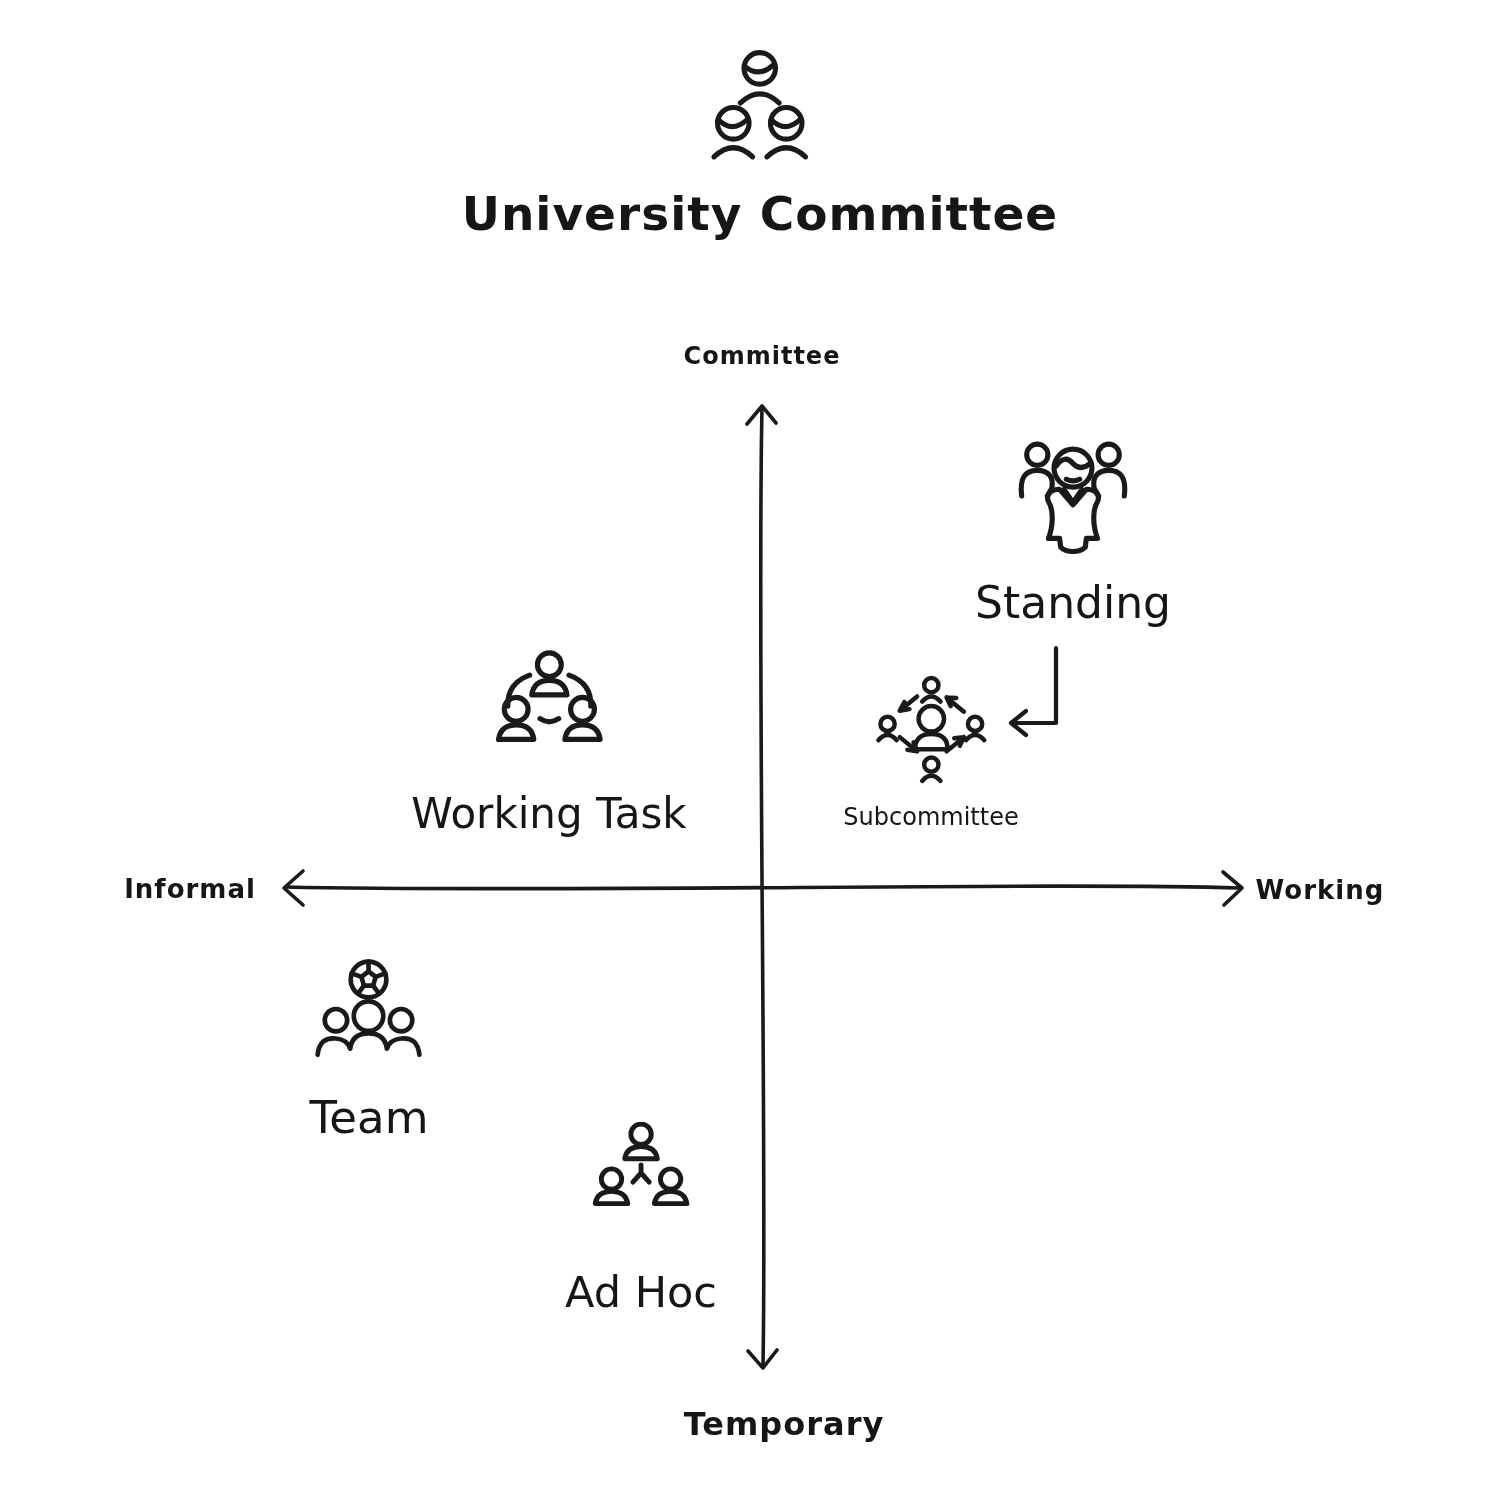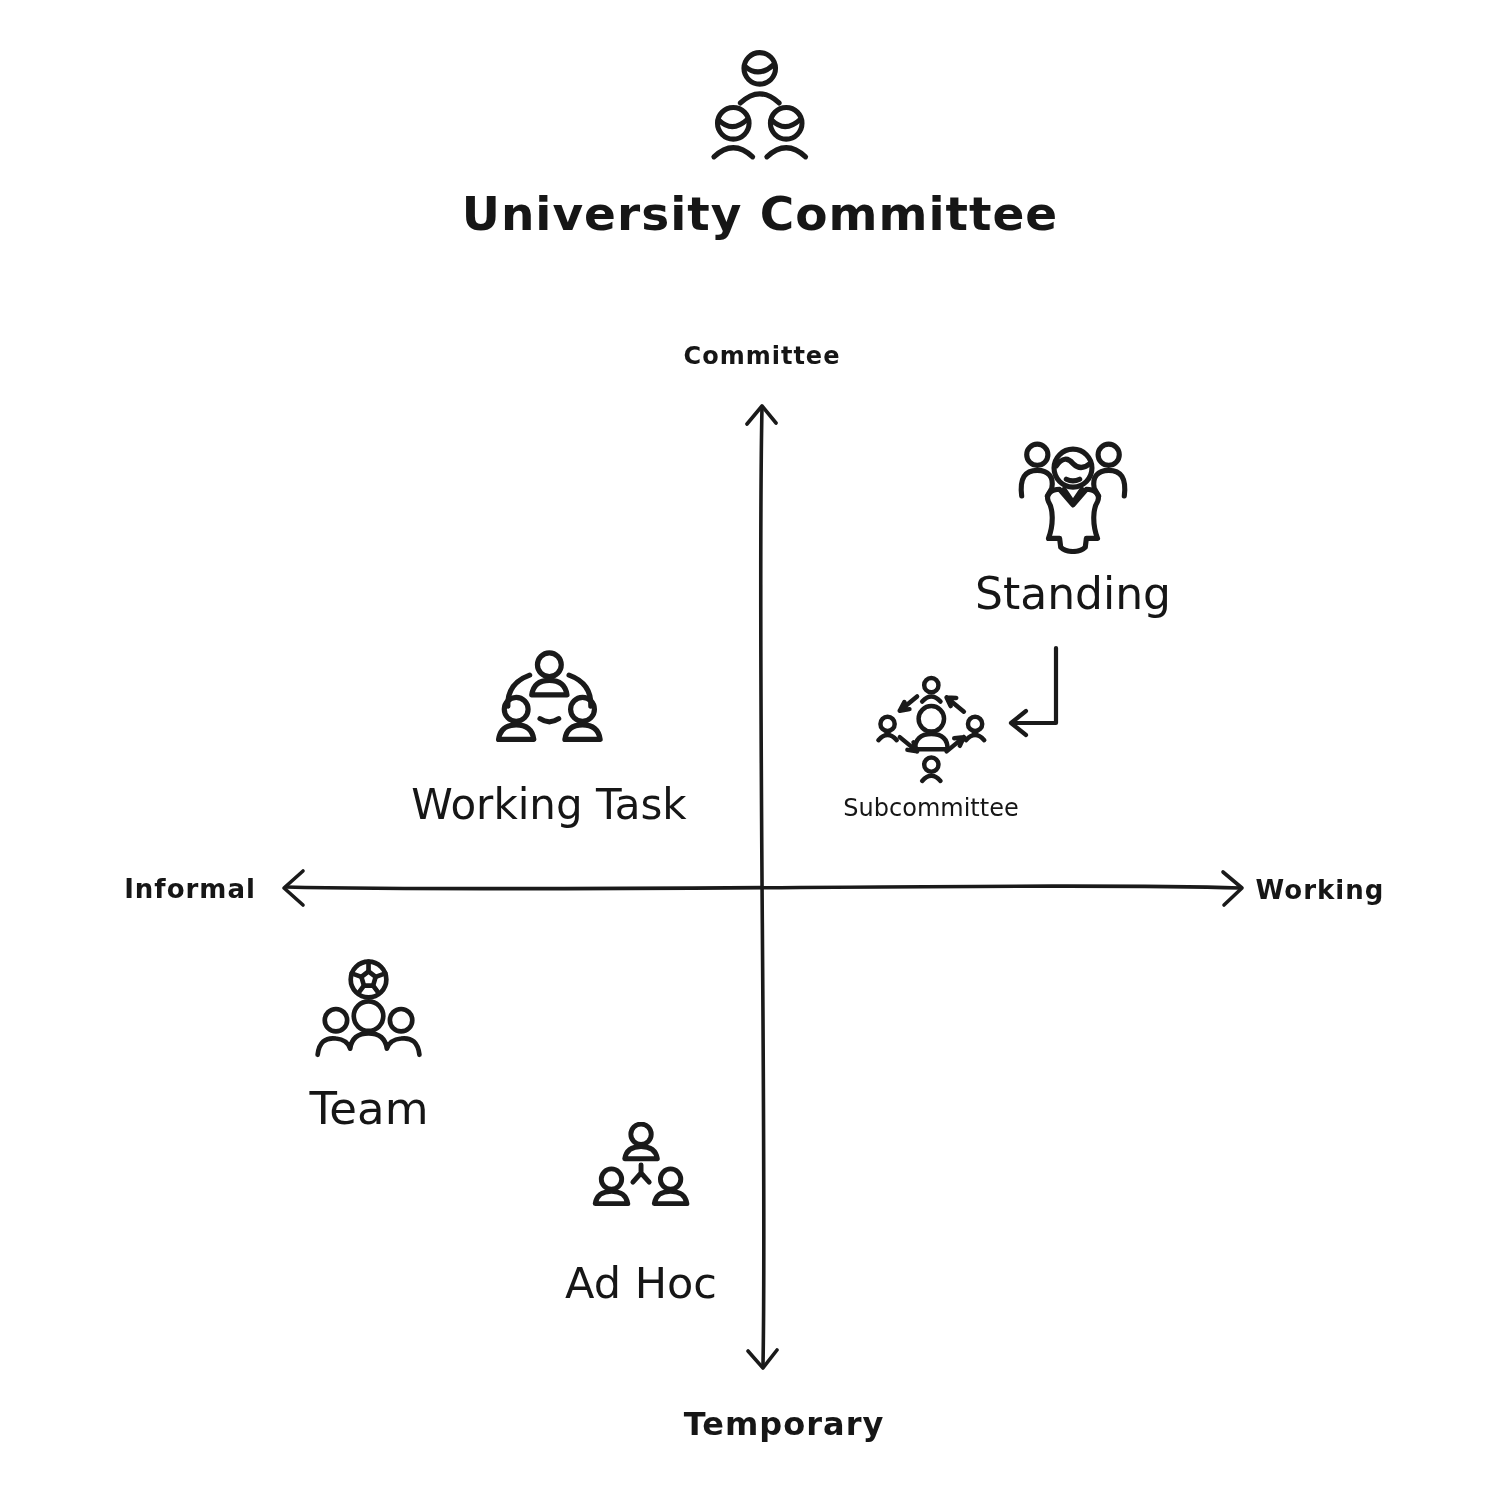--- a/index.html
+++ b/index.html
@@ -25,21 +25,21 @@
   .axis-label{
     position:absolute;transform:translate(-50%,-50%);
     font-size:24px;font-weight:bold;letter-spacing:1px;white-space:nowrap;
   }
   .axis-label.permanent{left:762px;top:356px;}
   .axis-label.temporary{left:784px;top:1424px;font-size:32px;}
   .axis-label.informal{left:190px;top:889px;font-size:26px;}
   .axis-label.formal{left:1320px;top:890px;font-size:26px;}
   .item{
     position:absolute;transform:translateX(-50%);
-    display:flex;flex-direction:column;align-items:center;
+    display:flex;flex-direction:column;align-items:center;gap:9px;
   }
   .item .label{
     margin-top:var(--gap,24px);
     font-size:42px;font-weight:normal;white-space:nowrap;
   }
   .item-working-group{left:549px;top:650px;--gap:30px;}
   .item-working-group .label{font-size:42px;}
   .item-standing{left:1073px;top:438px;--gap:14px;}
   .item-standing .label{font-size:44px;}
   .item-subcommittee{left:931px;top:672px;--gap:8px;}

